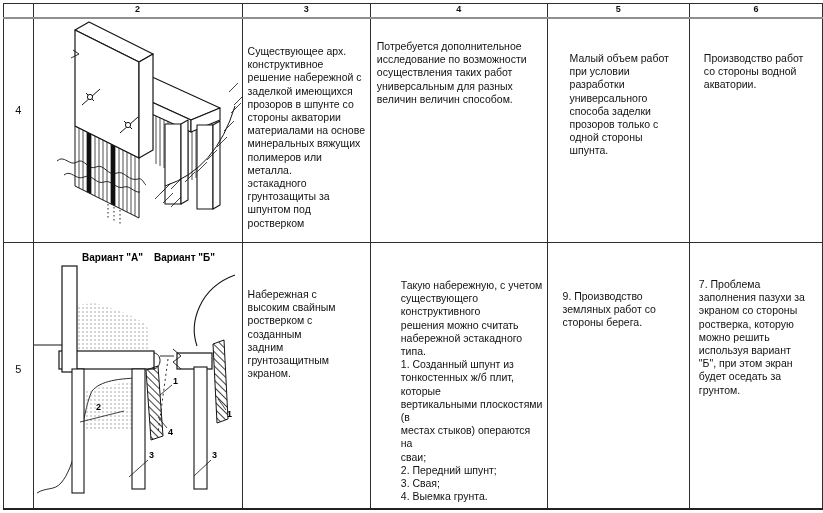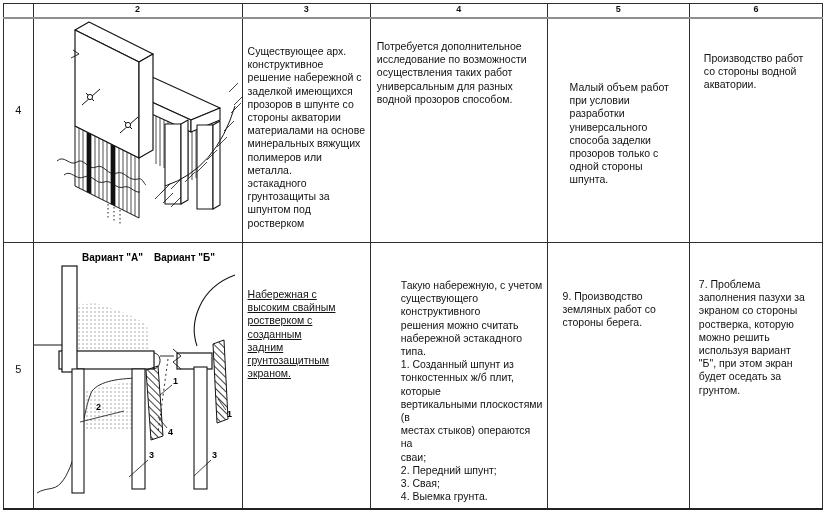--- a/index.html
+++ b/index.html
@@ -10,22 +10,22 @@
   td.corner{border-top:none;border-left:none;}
   tr.hdr td{height:13px;text-align:center;font-size:9px;font-weight:bold;
             border-bottom:2px solid #8f8f8f;padding:0;}
   tr.last td{border-bottom:2px solid #222;}
   .cw-num{width:29px;} .cw-2{width:208px;} .cw-3{width:128px;}
   .cw-4{width:177px;} .cw-5{width:142px;} .cw-6{width:133px;}
   .rownum{text-align:center;font-size:11px;}
   .rownum.r4{padding-top:85px;} .rownum.r5{padding-top:120px;}
   .cell-text{white-space:pre-line;font-size:10.5px;line-height:13.2px;}
   .c-r4-3{padding:26px 4px 0 5px;} .c-r4-4{padding:21px 6px 0 6px;}
-  .c-r4-5{padding:33px 6px 0 22px;margin-top:29px;} .c-r4-6{padding:33px 6px 0 14px;}
-  .c-r5-3{padding:45px 4px 0 5px;text-decoration:underline;} .c-r5-4{padding:36px 4px 0 6px;margin-left:24px;}
+  .c-r4-5{padding:33px 6px 0 22px;} .c-r4-6{padding:33px 6px 0 14px;}
+  .c-r5-3{padding:45px 4px 0 5px;} .c-r5-4{padding:36px 4px 0 6px;margin-left:24px;}
   .c-r5-5{padding:47px 6px 0 15px;} .c-r5-6{padding:35px 6px 0 9px;}
   .drawcell{position:relative;}
   .drawcell svg{display:block;}
   svg text{font-family:"Liberation Sans",sans-serif;}
   .callout{font-size:9px;font-weight:bold;}
   .variant-label{font-size:10px;font-weight:600;}
 </style>
 </head>
 <body>
 
@@ -163,21 +163,21 @@
 эстакадного
 грунтозащиты за
 шпунтом под
 ростверком</div>
           </td>
     <td>
             <div class="cell-text c-r4-4">Потребуется дополнительное
 исследование по возможности
 осуществления таких работ
 универсальным для разных
-водной прозоров способом.</div>
+величин величин способом.</div>
           </td>
     <td>
             <div class="cell-text c-r4-5">Малый объем работ
 при условии
 разработки
 универсального
 способа заделки
 прозоров только с
 одной стороны
 шпунта.</div>

